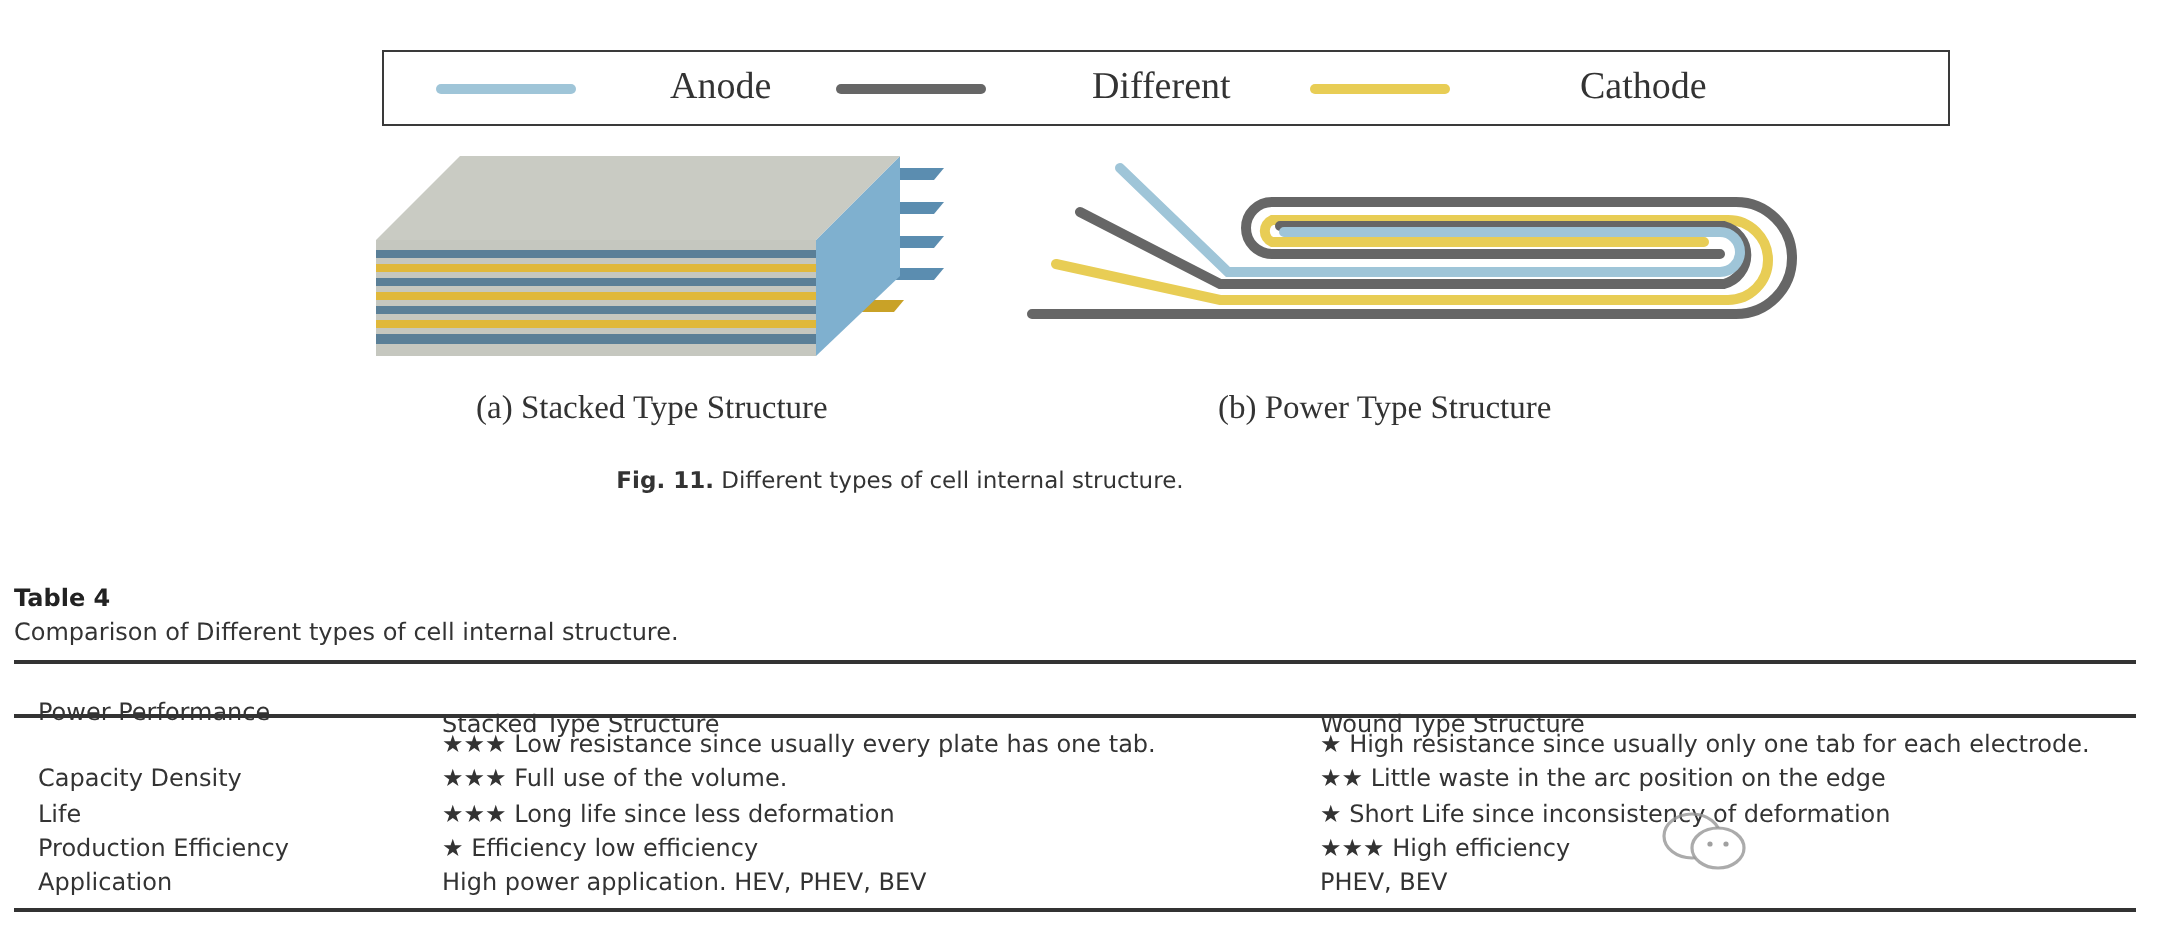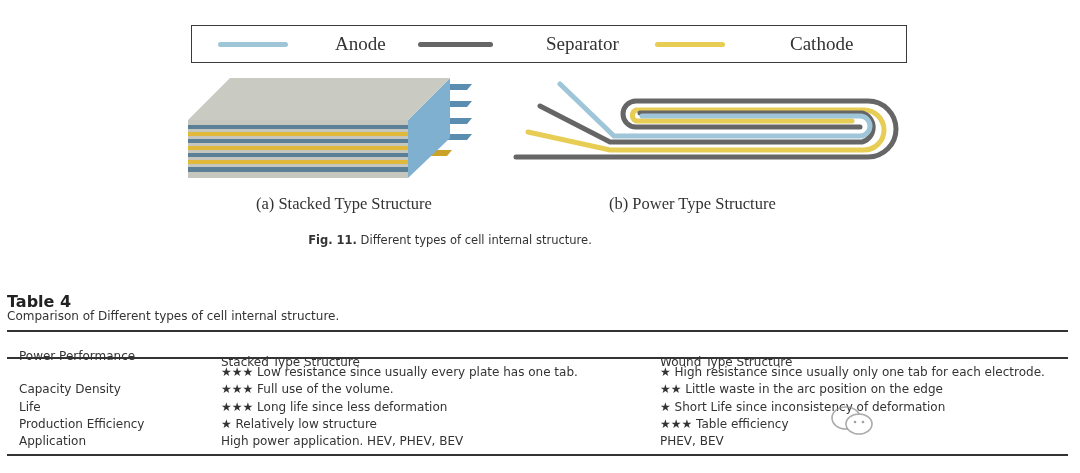--- a/index.html
+++ b/index.html
@@ -1,34 +1,34 @@
 <!DOCTYPE html>
 <html><head>
   <meta charset="utf-8">
   <style>
     html, body { margin: 0; padding: 0; background: #ffffff; }
     body { width: 1080px; height: 473px; position: relative; overflow: hidden; color: #222; }
 
     .legend-box {
-      position: absolute; left: 191px; top: 25px; width: 716px; height: 38px;
+      position: absolute; left: 191px; top: 25px; width: 784px; height: 38px;
       border: 1.5px solid #3a3a3a; box-sizing: border-box;
       font-family: "Liberation Serif", serif; font-size: 19px; color: #333;
     }
     .legend-item { position: absolute; top: 0; height: 36px; display: flex; align-items: center; }
     .legend-swatch { display: inline-block; height: 5px; border-radius: 3px; }
     .legend-label { position: absolute; top: 7px; }
 
     .fig-svg { position: absolute; left: 0; top: 0; }
 
     .subcap { position: absolute; top: 194px; font-family: "Liberation Serif", serif; font-size: 16.5px; color: #333; }
     .figcap { position: absolute; top: 233px; left: 0; width: 900px; text-align: center;
       font-family: "DejaVu Sans", sans-serif; font-size: 11.5px; color: #333; }
     .figcap b { font-weight: bold; }
 
-    .table-title { position: absolute; left: 7px; top: 292px; font-family: "DejaVu Sans", sans-serif; font-size: 16px; font-weight: bold; color: #222; }
+    .table-title { position: absolute; left: 7px; top: 292px; font-family: "DejaVu Sans", sans-serif; font-size: 12px; font-weight: bold; color: #222; }
     .table-caption { position: absolute; left: 7px; top: 309px; font-family: "DejaVu Sans", sans-serif; font-size: 12px; color: #333; }
 
     .rule { position: absolute; left: 7px; width: 1061px; background: #333; }
 
     .cell { position: absolute; font-family: "DejaVu Sans", sans-serif; font-size: 12px; color: #333; white-space: nowrap; line-height: 17.5px; }
     .hdr { top: 337px; margin-top: 17px; }
 
     .watermark { position: absolute; left: 830px; top: 405px; display: flex; align-items: center;
       font-family: "DejaVu Sans", sans-serif; font-size: 23px; color: rgba(150,150,150,0.75); font-weight: 200; letter-spacing: 1px; }
     .watermark svg { margin-right: 6px; }
@@ -38,21 +38,21 @@
 
 <div class="legend-box">
   <div class="legend-item" style="left:26px;">
     <span class="legend-swatch" style="width:70px;background:#9fc5d8;"></span>
   </div>
   <span class="legend-label" style="left:143px;">Anode</span>
 
   <div class="legend-item" style="left:226px;">
     <span class="legend-swatch" style="width:75px;background:#666666;"></span>
   </div>
-  <span class="legend-label" style="left:354px;">Separator</span>
+  <span class="legend-label" style="left:354px;">Different</span>
 
   <div class="legend-item" style="left:463px;">
     <span class="legend-swatch" style="width:70px;background:#e8cd55;"></span>
   </div>
   <span class="legend-label" style="left:578px;margin-left:20px;">Cathode</span>
 </div>
 
 <svg class="fig-svg" width="1080" height="190" viewBox="0 0 1080 190">
 
   <g>
@@ -95,21 +95,21 @@
     <path d="M516,157 L868,157 A27,27 0 0 0 868,101 L636,101 A13,13 0 0 0 636,127 L860,127" stroke="#666" stroke-width="5"></path>
 
     <path d="M528,132 L610,150 L864,150 A20,20 0 0 0 864,110 L636,110 A6,6 0 0 0 636,121 L852,121" stroke="#e8cd55" stroke-width="5"></path>
 
     <path d="M540,106 L610,142 L862,142 A15,15 0 0 0 862,113 L640,113" stroke="#666" stroke-width="5"></path>
 
     <path d="M560,84 L614,136 L860,136 A10,10 0 0 0 860,116 L642,116" stroke="#9fc5d8" stroke-width="5"></path>
   </g>
 </svg>
 
-<span class="subcap" style="left:256px;">(a) Stacked Type Structure</span>
+<span class="subcap" style="left:238px;">(a) Stacked Type Structure</span>
 <span class="subcap" style="left:609px;">(b) Power Type Structure</span>
 
 <div class="figcap">
   <b>Fig. 11.</b>
   <span>Different types of cell internal structure.</span>
 </div>
 
 <div class="table-title">Table 4</div>
 <div class="table-caption">Comparison of Different types of cell internal structure.</div>
 
@@ -128,22 +128,22 @@
   <div class="cell" style="left:221px;top:381px;">★★★ Full use of the volume.</div>
   <div class="cell" style="left:660px;top:381px;">★★ Little waste in the arc position on the edge</div>
 </div>
 <div>
   <div class="cell" style="left:19px;top:399px;">Life</div>
   <div class="cell" style="left:221px;top:399px;">★★★ Long life since less deformation</div>
   <div class="cell" style="left:660px;top:399px;">★ Short Life since inconsistency of deformation</div>
 </div>
 <div>
   <div class="cell" style="left:19px;top:416px;">Production Efficiency</div>
-  <div class="cell" style="left:221px;top:416px;">★ Relatively low structure</div>
-  <div class="cell" style="left:660px;top:416px;">★★★ Table efficiency</div>
+  <div class="cell" style="left:221px;top:416px;">★ Efficiency low efficiency</div>
+  <div class="cell" style="left:660px;top:416px;">★★★ High efficiency</div>
 </div>
 <div>
   <div class="cell" style="left:19px;top:433px;">Application</div>
   <div class="cell" style="left:221px;top:433px;">High power application. HEV, PHEV, BEV</div>
   <div class="cell" style="left:660px;top:433px;">PHEV, BEV</div>
 </div>
 
 <div class="rule" style="top:454px;height:2px;"></div>
 
 <div class="watermark">

